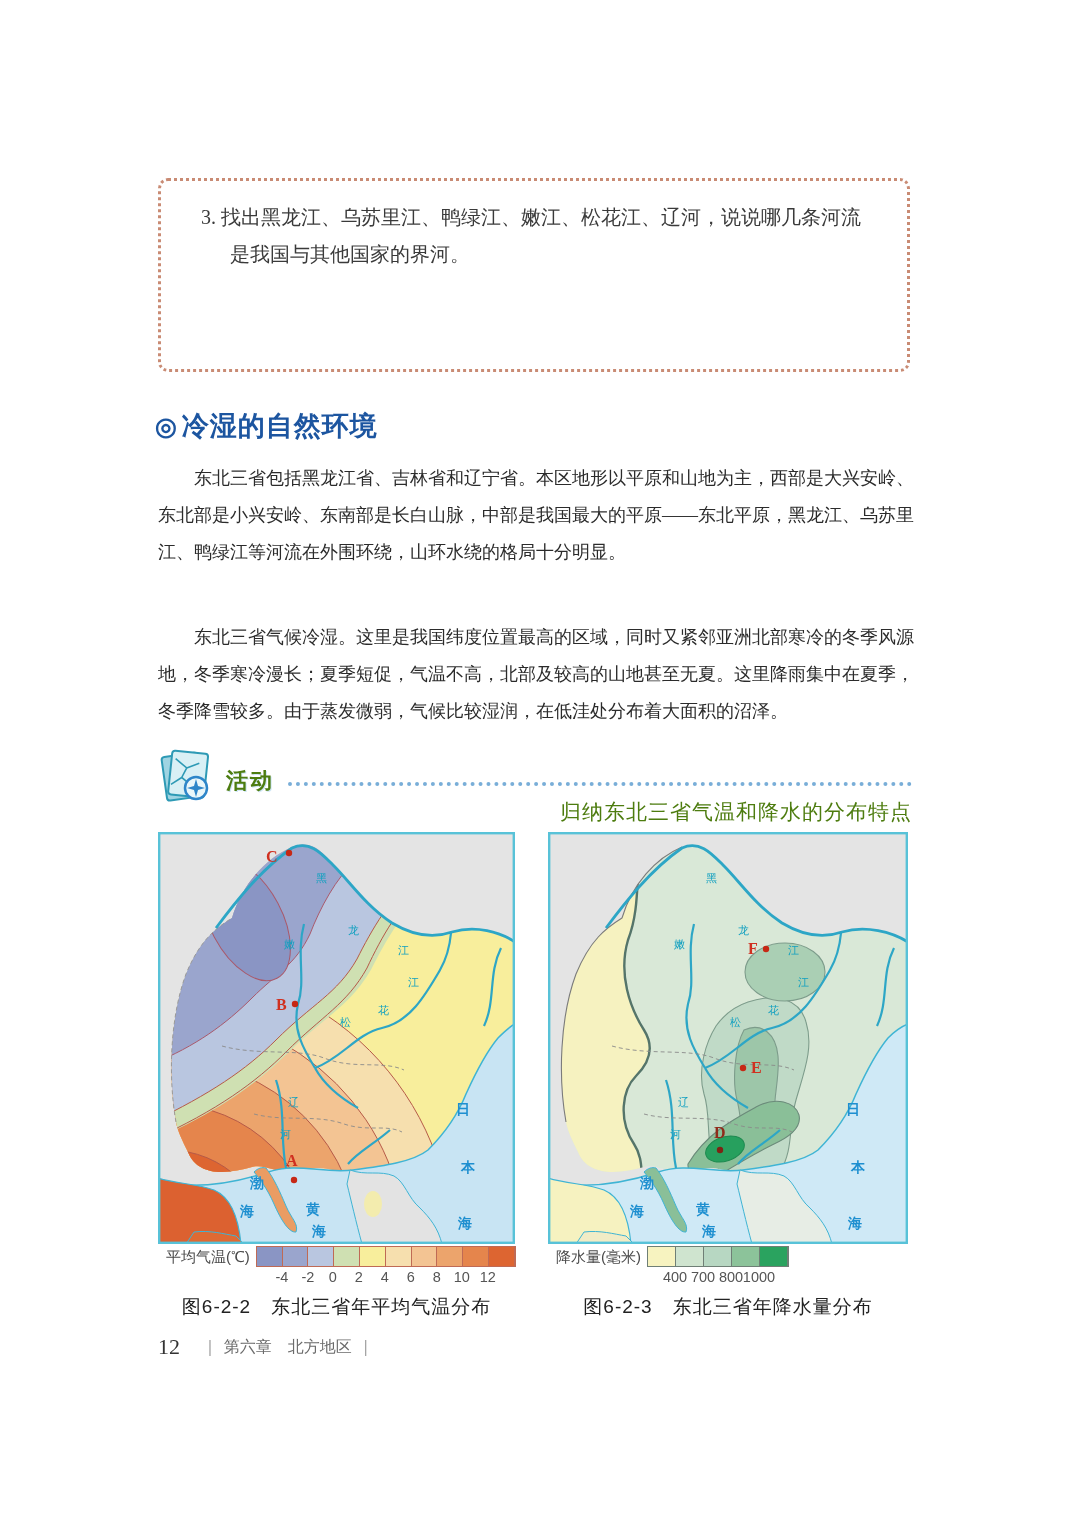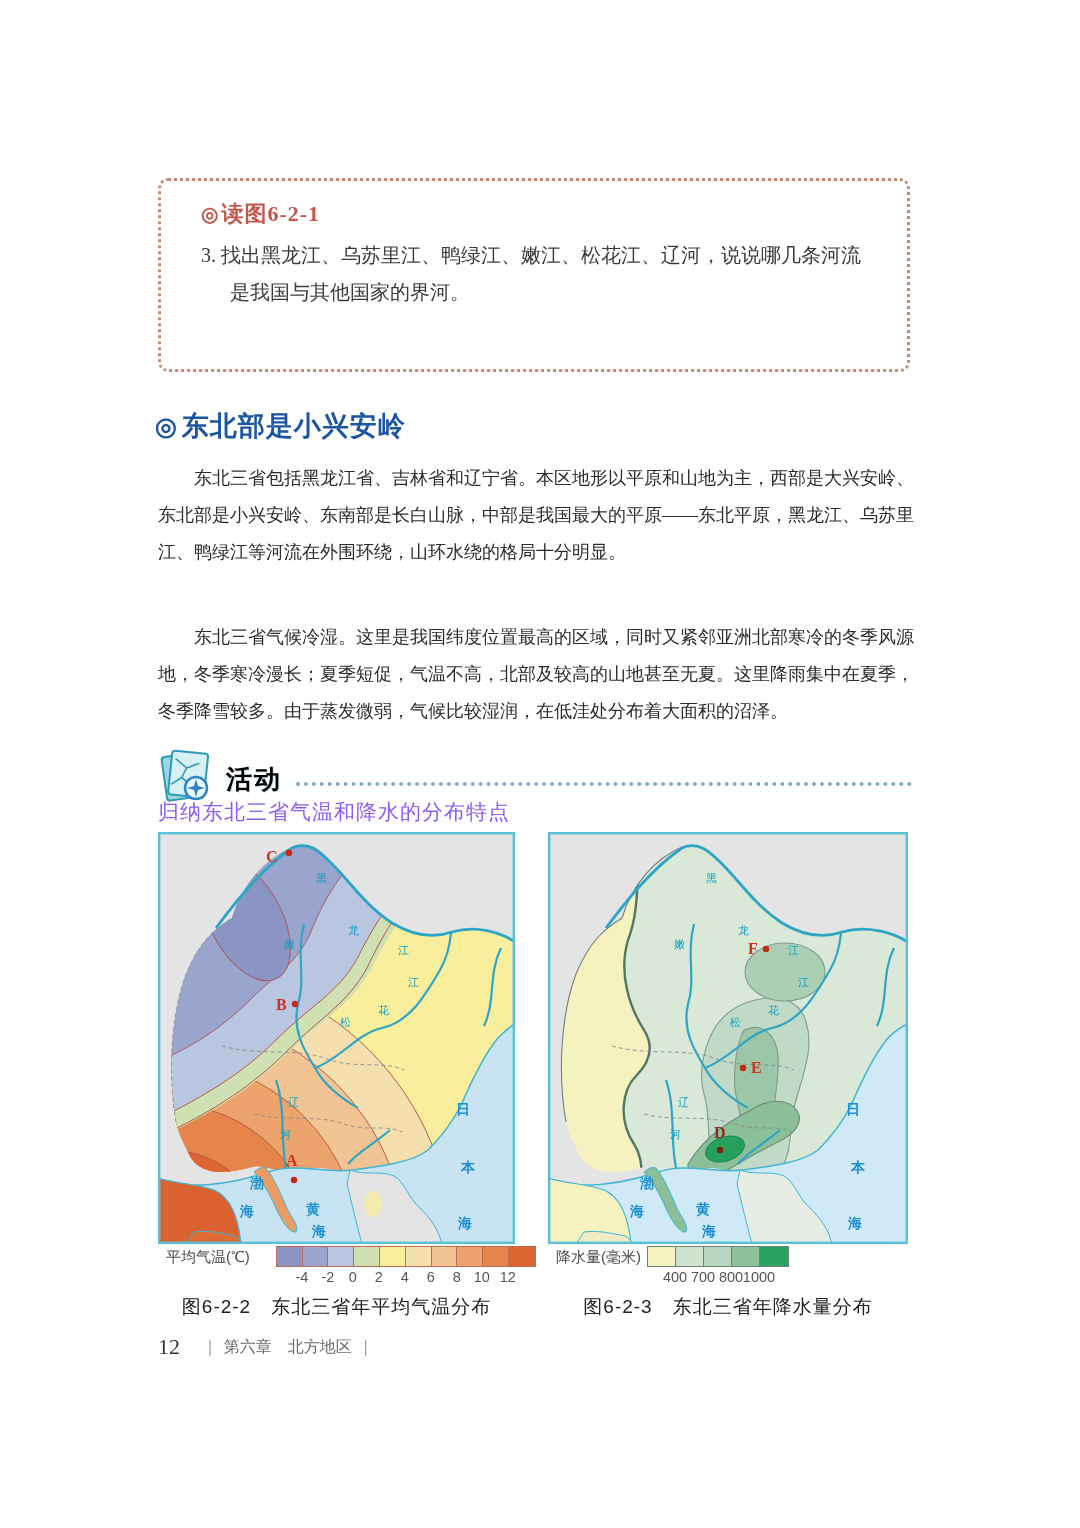--- a/index.html
+++ b/index.html
@@ -37,39 +37,39 @@
   }
   #para-1{top:460px;}
   #para-2{top:619px;}
   
   .activity-row{
     position:absolute;left:158px;top:746px;width:754px;height:52px;
     display:flex;align-items:flex-end;
   }
   .activity-icon{width:58px;height:58px;margin-right:10px;position:relative;top:6px;}
   .activity-label{
-    font-size:26px;font-weight:bold;color:#000000;letter-spacing:2px;
+    font-size:22px;font-weight:bold;color:#4d7c0f;letter-spacing:2px;
     margin-right:14px;line-height:1;padding-bottom:6px;
     text-shadow:1px 1px 0 #cfe6f5;
   }
   .activity-divider{
     flex:1;border-bottom:4px dotted #79aed8;height:0;margin-bottom:12px;
   }
   .activity-subtitle{
-    position:absolute;left:158px;top:798px;width:754px;text-align:left;
-    font-size:21px;color:#8b5cf6;letter-spacing:1px;
+    position:absolute;left:158px;top:798px;width:754px;text-align:right;
+    font-size:21px;color:#4d7c0f;letter-spacing:1px;
   }
   
   .map-frame{position:absolute;top:832px;}
   #map-temp{left:158px;width:357px;height:412px;}
   #map-prec{left:548px;width:360px;height:412px;}
   .map-frame svg{display:block;}
   
   .legend{position:absolute;display:flex;align-items:flex-start;}
-  #legend-temp{left:166px;top:1246px;gap:20px;}
+  #legend-temp{left:166px;top:1246px;}
   #legend-prec{left:556px;top:1246px;}
   .legend-label{font-size:15px;color:#4a4a4a;margin-right:6px;line-height:22px;white-space:nowrap;}
   .bar-wrap{position:relative;}
   .colorbar{display:flex;height:21px;box-sizing:border-box;}
   #legend-temp .colorbar{border:1px solid #bf6a55;}
   #legend-prec .colorbar{border:1px solid #6f7f76;}
   .swatch{height:100%;box-sizing:border-box;}
   #legend-temp .swatch{width:25.8px;border-right:1px solid #bf6a55;}
   #legend-prec .swatch{width:28px;border-right:1px solid #6f7f76;}
   .swatch:last-child{border-right:none;}
@@ -96,28 +96,25 @@
   
   .sea-ch{font-size:14px;font-weight:bold;fill:#1e8fd0;font-family:"Liberation Sans",sans-serif;}
   .riv-ch{font-size:11px;fill:#12a0c0;font-family:"Liberation Sans",sans-serif;}
   .pt-label{font-size:16px;font-weight:bold;fill:#d03020;font-family:"Liberation Serif",serif;}
   .pt-label-dark{fill:#8f2b1b;}
 </style>
 </head>
 <body>
 
 <div class="read-box">
-  <div class="read-box-title">
-    <span class="marker">◎</span><span>读图6-2-1</span>
-  </div>
   <p class="read-item">3. 找出黑龙江、乌苏里江、鸭绿江、嫩江、松花江、辽河，说说哪几条河流是我国与其他国家的界河。</p>
 </div>
 
 <div class="section-heading">
-  <span class="marker">◎</span><span>东北部是小兴安岭</span>
+  <span class="marker">◎</span><span>冷湿的自然环境</span>
 </div>
 <p class="para" id="para-1">东北三省包括黑龙江省、吉林省和辽宁省。本区地形以平原和山地为主，西部是大兴安岭、东北部是小兴安岭、东南部是长白山脉，中部是我国最大的平原——东北平原，黑龙江、乌苏里江、鸭绿江等河流在外围环绕，山环水绕的格局十分明显。</p>
 <p class="para" id="para-2">东北三省气候冷湿。这里是我国纬度位置最高的区域，同时又紧邻亚洲北部寒冷的冬季风源地，冬季寒冷漫长；夏季短促，气温不高，北部及较高的山地甚至无夏。这里降雨集中在夏季，冬季降雪较多。由于蒸发微弱，气候比较湿润，在低洼处分布着大面积的沼泽。</p>
 
 <div class="activity-row">
   <svg class="activity-icon" viewBox="0 0 58 58">
     <g transform="rotate(-8 29 29)">
       <rect x="6" y="8" width="36" height="44" rx="3" fill="#9fd4e2" stroke="#2e9ab5" stroke-width="2"></rect>
     </g>
     <g transform="rotate(6 29 29)">

